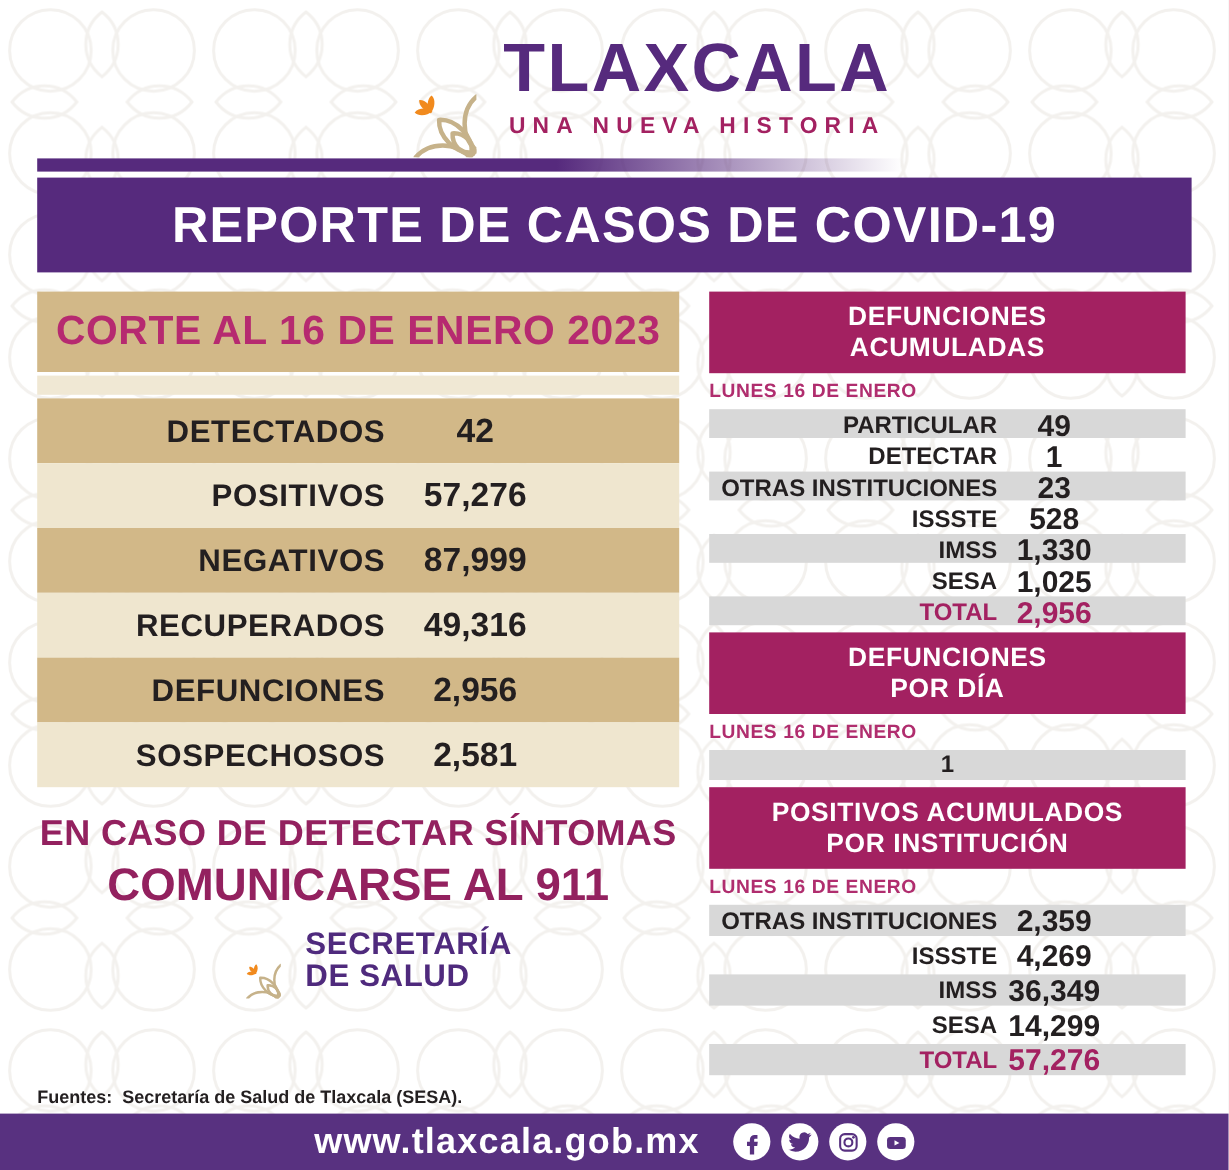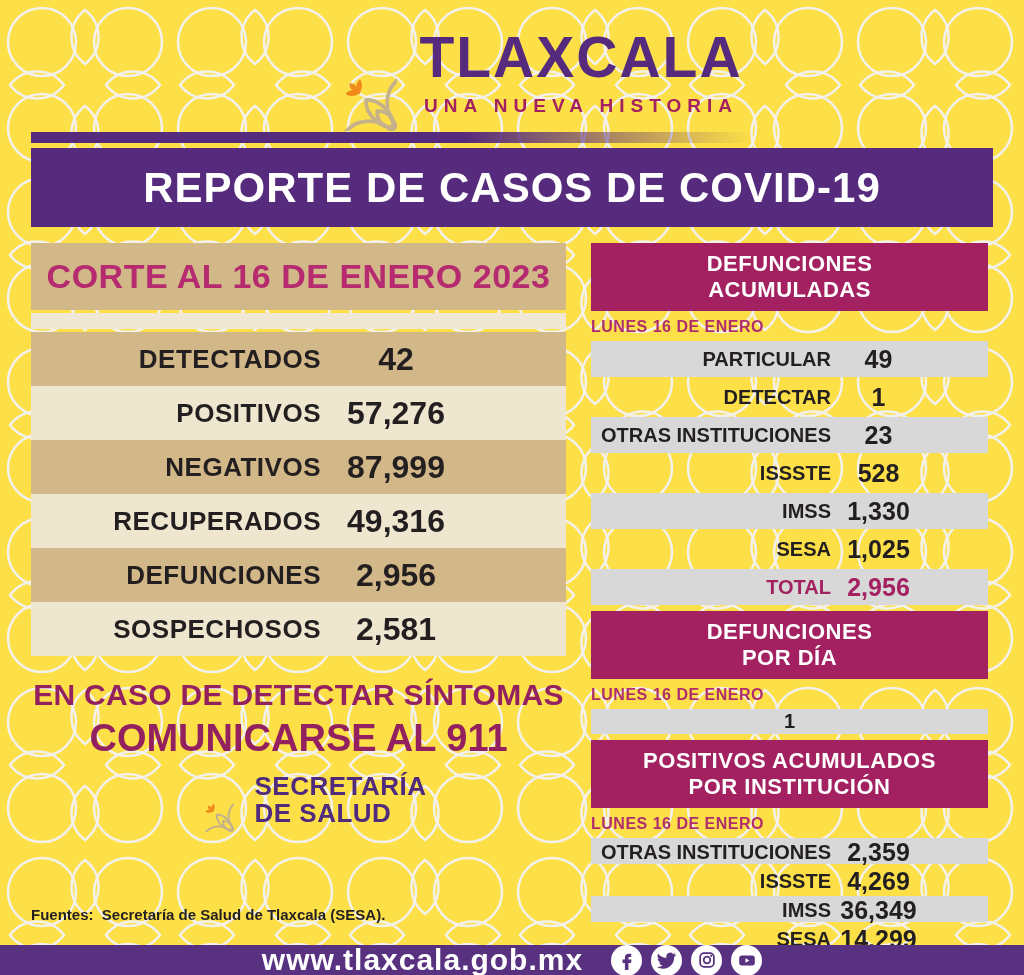--- a/index.html
+++ b/index.html
@@ -1,18 +1,18 @@
 <!DOCTYPE html>
 <html><head>
 <meta charset="utf-8">
 <style>
   * { margin:0; padding:0; box-sizing:border-box; }
   html,body { background:#e8e8e8; }
   .page {
-    position:relative; width:1024px; height:975px; background:#fde047;
+    position:relative; width:1024px; height:975px; background:#ffffff;
     font-family:"Liberation Sans", sans-serif; overflow:hidden; margin:0 auto;
   }
   .bg-pattern { position:absolute; inset:0; z-index:0; }
   .content { position:absolute; inset:0; z-index:1; }
 
   
   .logo-row { display:flex; justify-content:center; align-items:center; gap:22px; padding-top:22px; height:124px; }
   .flower-lg { width:116px; height:116px; }
   .logo-text { display:flex; flex-direction:column; align-items:center; }
   .logo-title { font-size:57px; font-weight:bold; color:#562a7d; letter-spacing:2px; line-height:1; }
@@ -31,52 +31,52 @@
   .right-col { width:397px; flex:none; }
 
   
   .corte-header { height:67px; background:#d2b888; display:flex; align-items:center; justify-content:center; }
   .corte-title { color:#b62a70; font-size:34px; font-weight:bold; letter-spacing:.5px; }
   .band { height:16px; background:#f0e8d4; margin:3px 0; }
   .srow { height:54px; display:grid; grid-template-columns:1fr 150px 95px; align-items:center; }
   .srow.tan { background:#d2b888; }
   .srow.cream { background:#efe6cf; }
   .srow .lbl { text-align:right; font-size:26px; font-weight:bold; color:#231f20; letter-spacing:.5px; }
-  .srow .val { text-align:center; font-size:32px; font-weight:bold; color:#231f20; }
+  .srow .val { text-align:center; font-size:28px; font-weight:bold; color:#231f20; }
 
   .notice { margin-top:22px; text-align:center; }
   .notice-1 { font-size:30px; font-weight:bold; color:#93215f; letter-spacing:.3px; }
   .notice-2 { font-size:38px; font-weight:bold; color:#93215f; margin-top:5px; }
 
   .salud { display:flex; align-items:center; justify-content:center; gap:20px; margin-top:8px; }
   .flower-sm { width:64px; height:64px; }
   .salud-text { font-size:26px; font-weight:bold; color:#4f2a7d; line-height:27px; letter-spacing:.5px; }
 
   .sources { margin-top:10px; width:620px; white-space:pre; font-size:15px; font-weight:bold;
     color:#231f20; line-height:29px; }
 
   
   .rheader { background:#a32161; color:#ffffff; text-align:center; font-weight:bold;
     font-size:22px; line-height:26px; padding:8px 0; }
   .rheader div { letter-spacing:.5px; }
   .rdate { text-align:left; color:#b02d6e; font-weight:bold; font-size:16px;
     letter-spacing:.5px; margin:7px 0 5px; }
-  .rrow { height:36px; margin-bottom:2px; display:grid; grid-template-columns:1fr 95px 62px; align-items:center; }
+  .rrow { height:24px; margin-bottom:2px; display:grid; grid-template-columns:1fr 95px 62px; align-items:center; }
   .rrow.gray { background:#d8d8d8; }
   .rrow .lbl { text-align:right; font-size:20px; font-weight:bold; color:#231f20; white-space:nowrap; }
   .rrow .val { text-align:center; font-size:25px; font-weight:bold; color:#231f20; }
   .rrow.total .lbl, .rrow.total .val { color:#a32161; }
   .sec { margin-top:0; }
   .sec + .sec { margin-top:6px; }
   .rvalue-row { height:25px; background:#d8d8d8; display:flex; align-items:center; justify-content:center;
     font-size:20px; font-weight:bold; color:#231f20; }
   .pos .rrow { height:26px; margin-bottom:3px; }
 
   
-  .footer { position:absolute; left:0; right:0; bottom:0; height:30px; background:#583180; z-index:2;
+  .footer { position:absolute; left:0; right:0; bottom:0; height:47px; background:#583180; z-index:2;
     display:flex; align-items:center; justify-content:center; gap:28px; }
   .footer-url { color:#ffffff; font-size:30px; font-weight:bold; letter-spacing:1px; }
   .social { display:flex; gap:9px; }
   .sicon { width:31px; height:31px; border-radius:50%; background:#ffffff;
     display:flex; align-items:center; justify-content:center; overflow:hidden; cursor:pointer; }
   .sicon svg { display:block; }
 </style>
 </head>
 <body>
 

